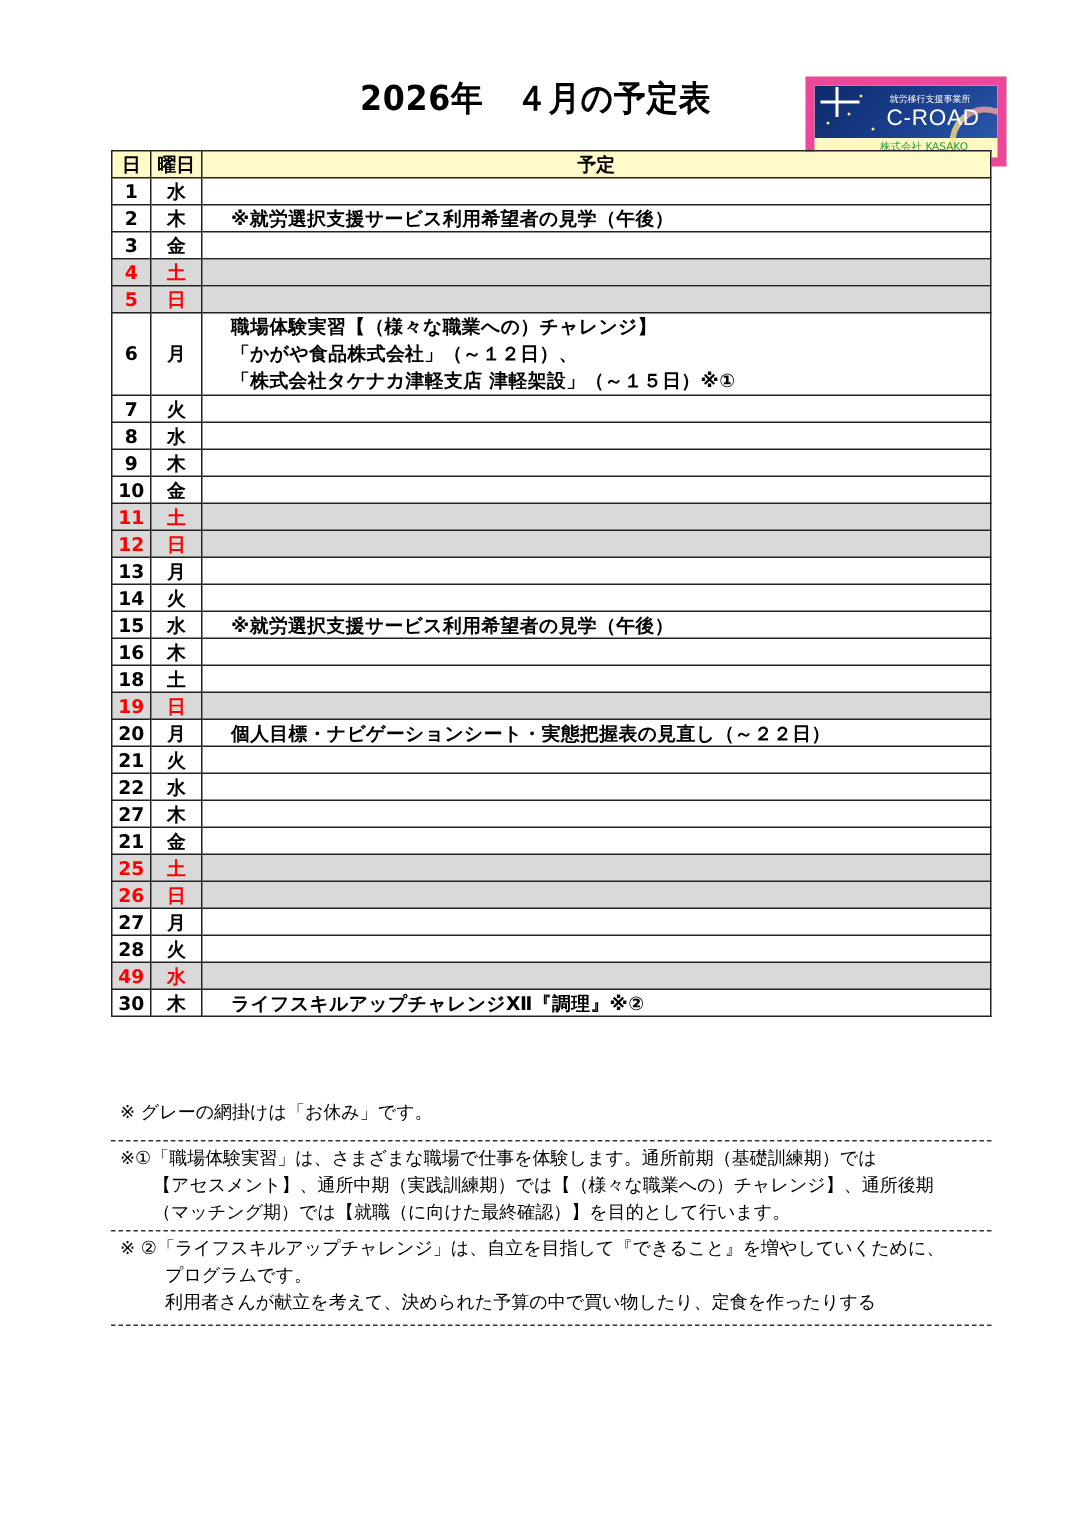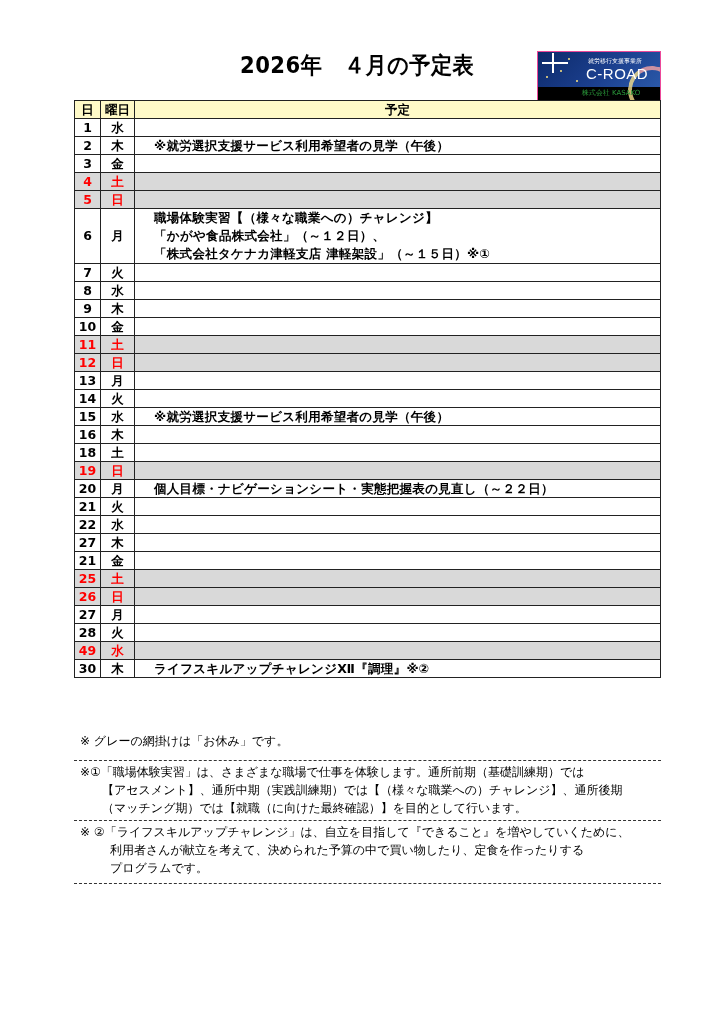--- a/index.html
+++ b/index.html
@@ -1,21 +1,21 @@
 <!DOCTYPE html>
 <html><head>
 <meta charset="utf-8">
 <style>
   html, body { margin:0; padding:0; background:#ffffff; }
   body { width:724px; height:1024px; position:relative; overflow:hidden;
          font-family:"DejaVu Sans", "Liberation Sans", sans-serif; color:#000; }
   .title { position:absolute; left:240px; top:50px; font-size:23px; font-weight:bold;
            letter-spacing:0.5px; white-space:pre; transform:scaleX(0.92); transform-origin:left top; }
   .logo { position:absolute; left:537px; top:51px; width:122px; height:48px;
-          border:1px solid #ec4899; background:#000000; overflow:hidden; }
+          border:6px solid #ec4899; background:#fef9c3; overflow:hidden; }
   .logo-top { position:absolute; left:0; top:0; width:122px; height:35px;
               background:linear-gradient(135deg,#0d2a6a 0%,#1b3f8e 55%,#2a58a8 100%); }
   .logo-cross-h { position:absolute; left:4px; top:10px; width:26px; height:2px; background:#fff; }
   .logo-cross-v { position:absolute; left:14px; top:1px; width:2px; height:20px; background:#fff; }
   .logo-small { position:absolute; left:50px; top:5px; font-size:6px; color:#fff; white-space:nowrap; }
   .logo-main { position:absolute; left:48px; top:13px; font-size:15px; color:#fff; font-family:"Liberation Sans", sans-serif; letter-spacing:0.5px; }
   .rainbow { position:absolute; right:-16px; top:14px; width:40px; height:40px; border-radius:50%;
              border:4px solid transparent; border-top-color:#f5a3a3; border-left-color:#f7e08a; transform:rotate(10deg); opacity:0.8; }
   .star { position:absolute; width:2px; height:2px; background:#ffe680; border-radius:50%; }
   .logo-bottom { position:absolute; left:12px; top:35px; width:122px; height:13px; text-align:center;
@@ -236,16 +236,16 @@
 
 <div class="dash" style="top:760px"></div>
 <div class="fn" style="top:763px">
   <span>※①「職場体験実習」は、さまざまな職場で仕事を体験します。通所前期（基礎訓練期）では</span>
   <span class="indent">【アセスメント】、通所中期（実践訓練期）では【（様々な職業への）チャレンジ】、通所後期</span>
   <span class="indent">（マッチング期）では【就職（に向けた最終確認）】を目的として行います。</span>
 </div>
 <div class="dash" style="top:820px"></div>
 <div class="fn" style="top:823px">
   <span>※ ②「ライフスキルアップチャレンジ」は、自立を目指して『できること』を増やしていくために、</span>
+  <span class="indent" style="padding-left:30px">プログラムです。</span>
   <span class="indent" style="padding-left:30px">利用者さんが献立を考えて、決められた予算の中で買い物したり、定食を作ったりする</span>
-  <span class="indent" style="padding-left:30px">プログラムです。</span>
 </div>
 <div class="dash" style="top:883px"></div>
 
 </body></html>

